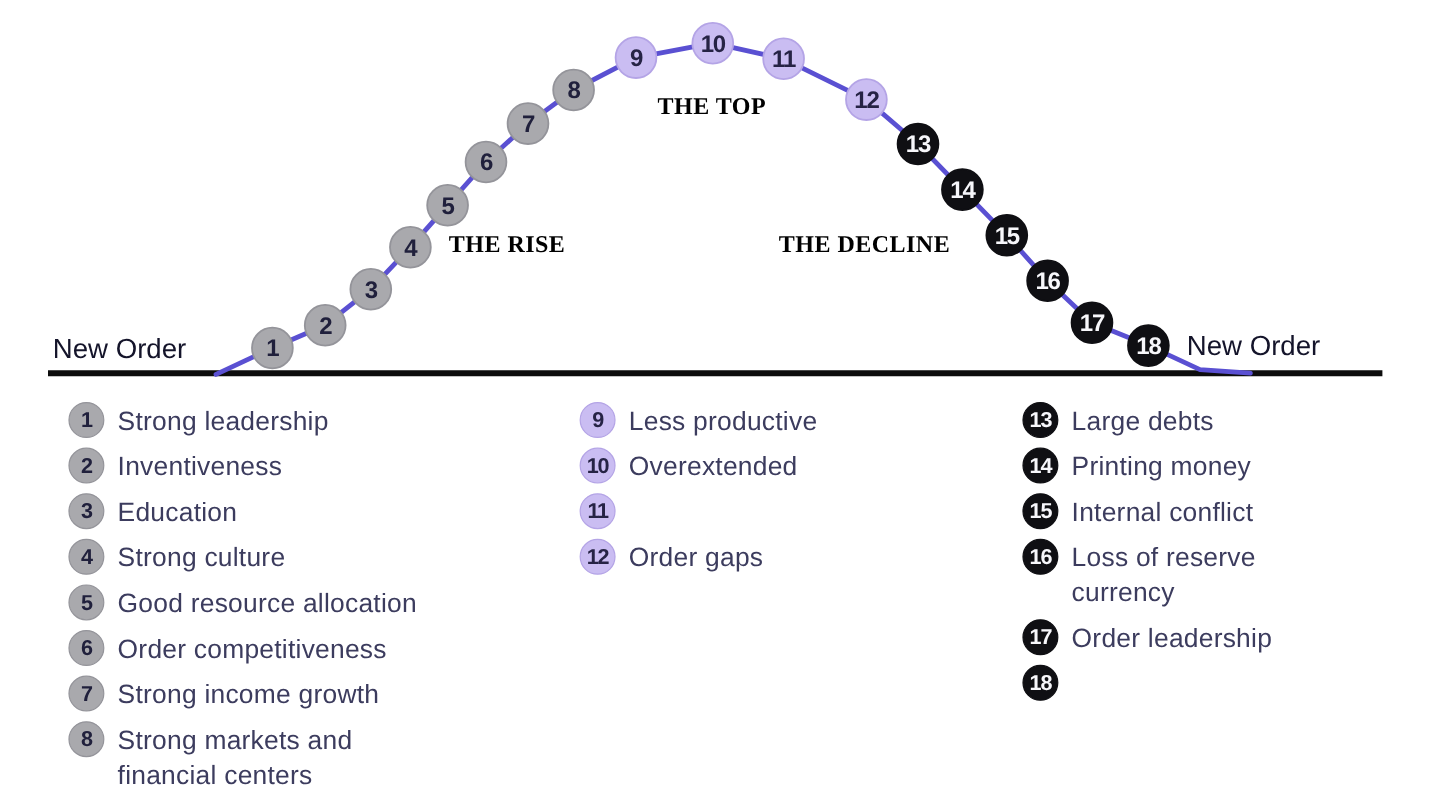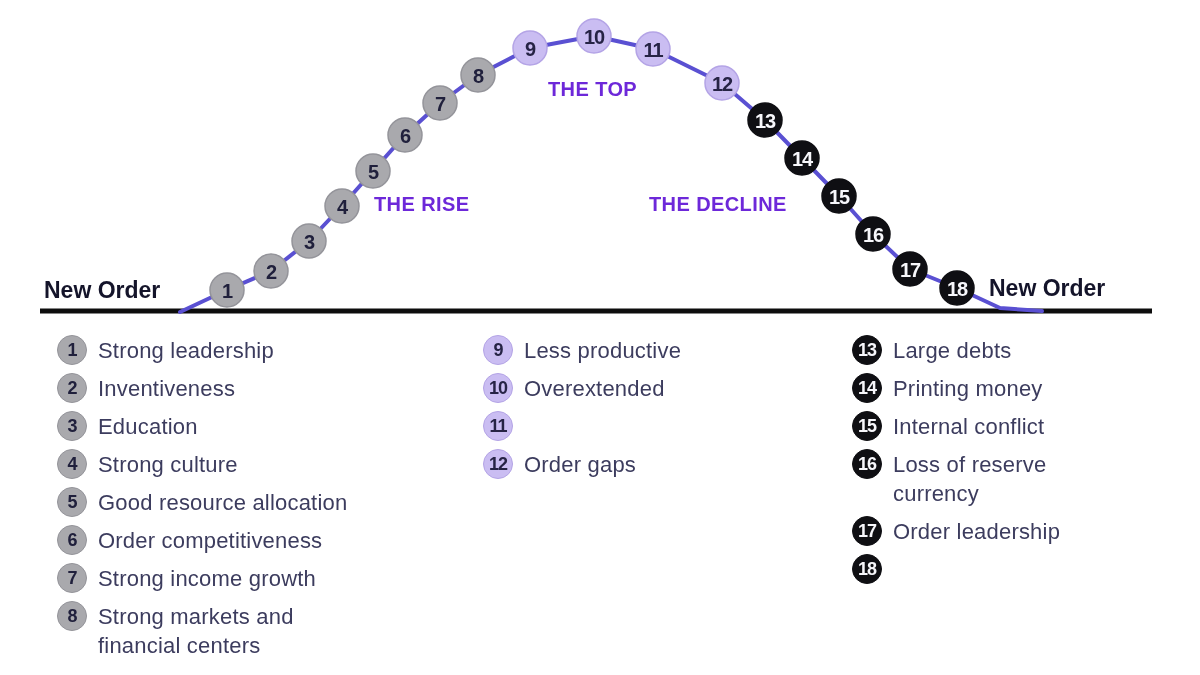--- a/index.html
+++ b/index.html
@@ -2,25 +2,25 @@
 <html><head>
 <meta charset="utf-8">
 <style>
   html,body{margin:0;padding:0;background:#ffffff;}
   .stage{
     position:relative;width:1200px;height:675px;background:#ffffff;overflow:hidden;
     font-family:"Liberation Sans",sans-serif;
   }
   svg{position:absolute;left:0;top:0;}
   .phase-label{
-    position:absolute;font-weight:700;color:#6d28d9;letter-spacing:.4px;
-    font-size:20px;white-space:nowrap;
+    position:absolute;font-weight:700;color:#000000;letter-spacing:.4px;
+    font-size:20px;white-space:nowrap;font-family:Liberation Serif, serif;
   }
   .new-order{
-    position:absolute;font-weight:700;color:#14142a;font-size:23px;white-space:nowrap;
+    position:absolute;font-weight:400;color:#14142a;font-size:23px;white-space:nowrap;
   }
   #nodes-layer text{
     font-family:"Liberation Sans",sans-serif;font-weight:700;font-size:20px;
     text-anchor:middle;dominant-baseline:central;letter-spacing:-1px;
   }
   .legend-col{position:absolute;top:335px;display:flex;flex-direction:column;}
   .legend-row{display:flex;align-items:flex-start;margin-bottom:8px;}
   .badge{
     box-sizing:border-box;flex:0 0 auto;width:30px;height:30px;border-radius:50%;
     border:1px solid transparent;font-weight:700;font-size:18px;letter-spacing:-1px;

